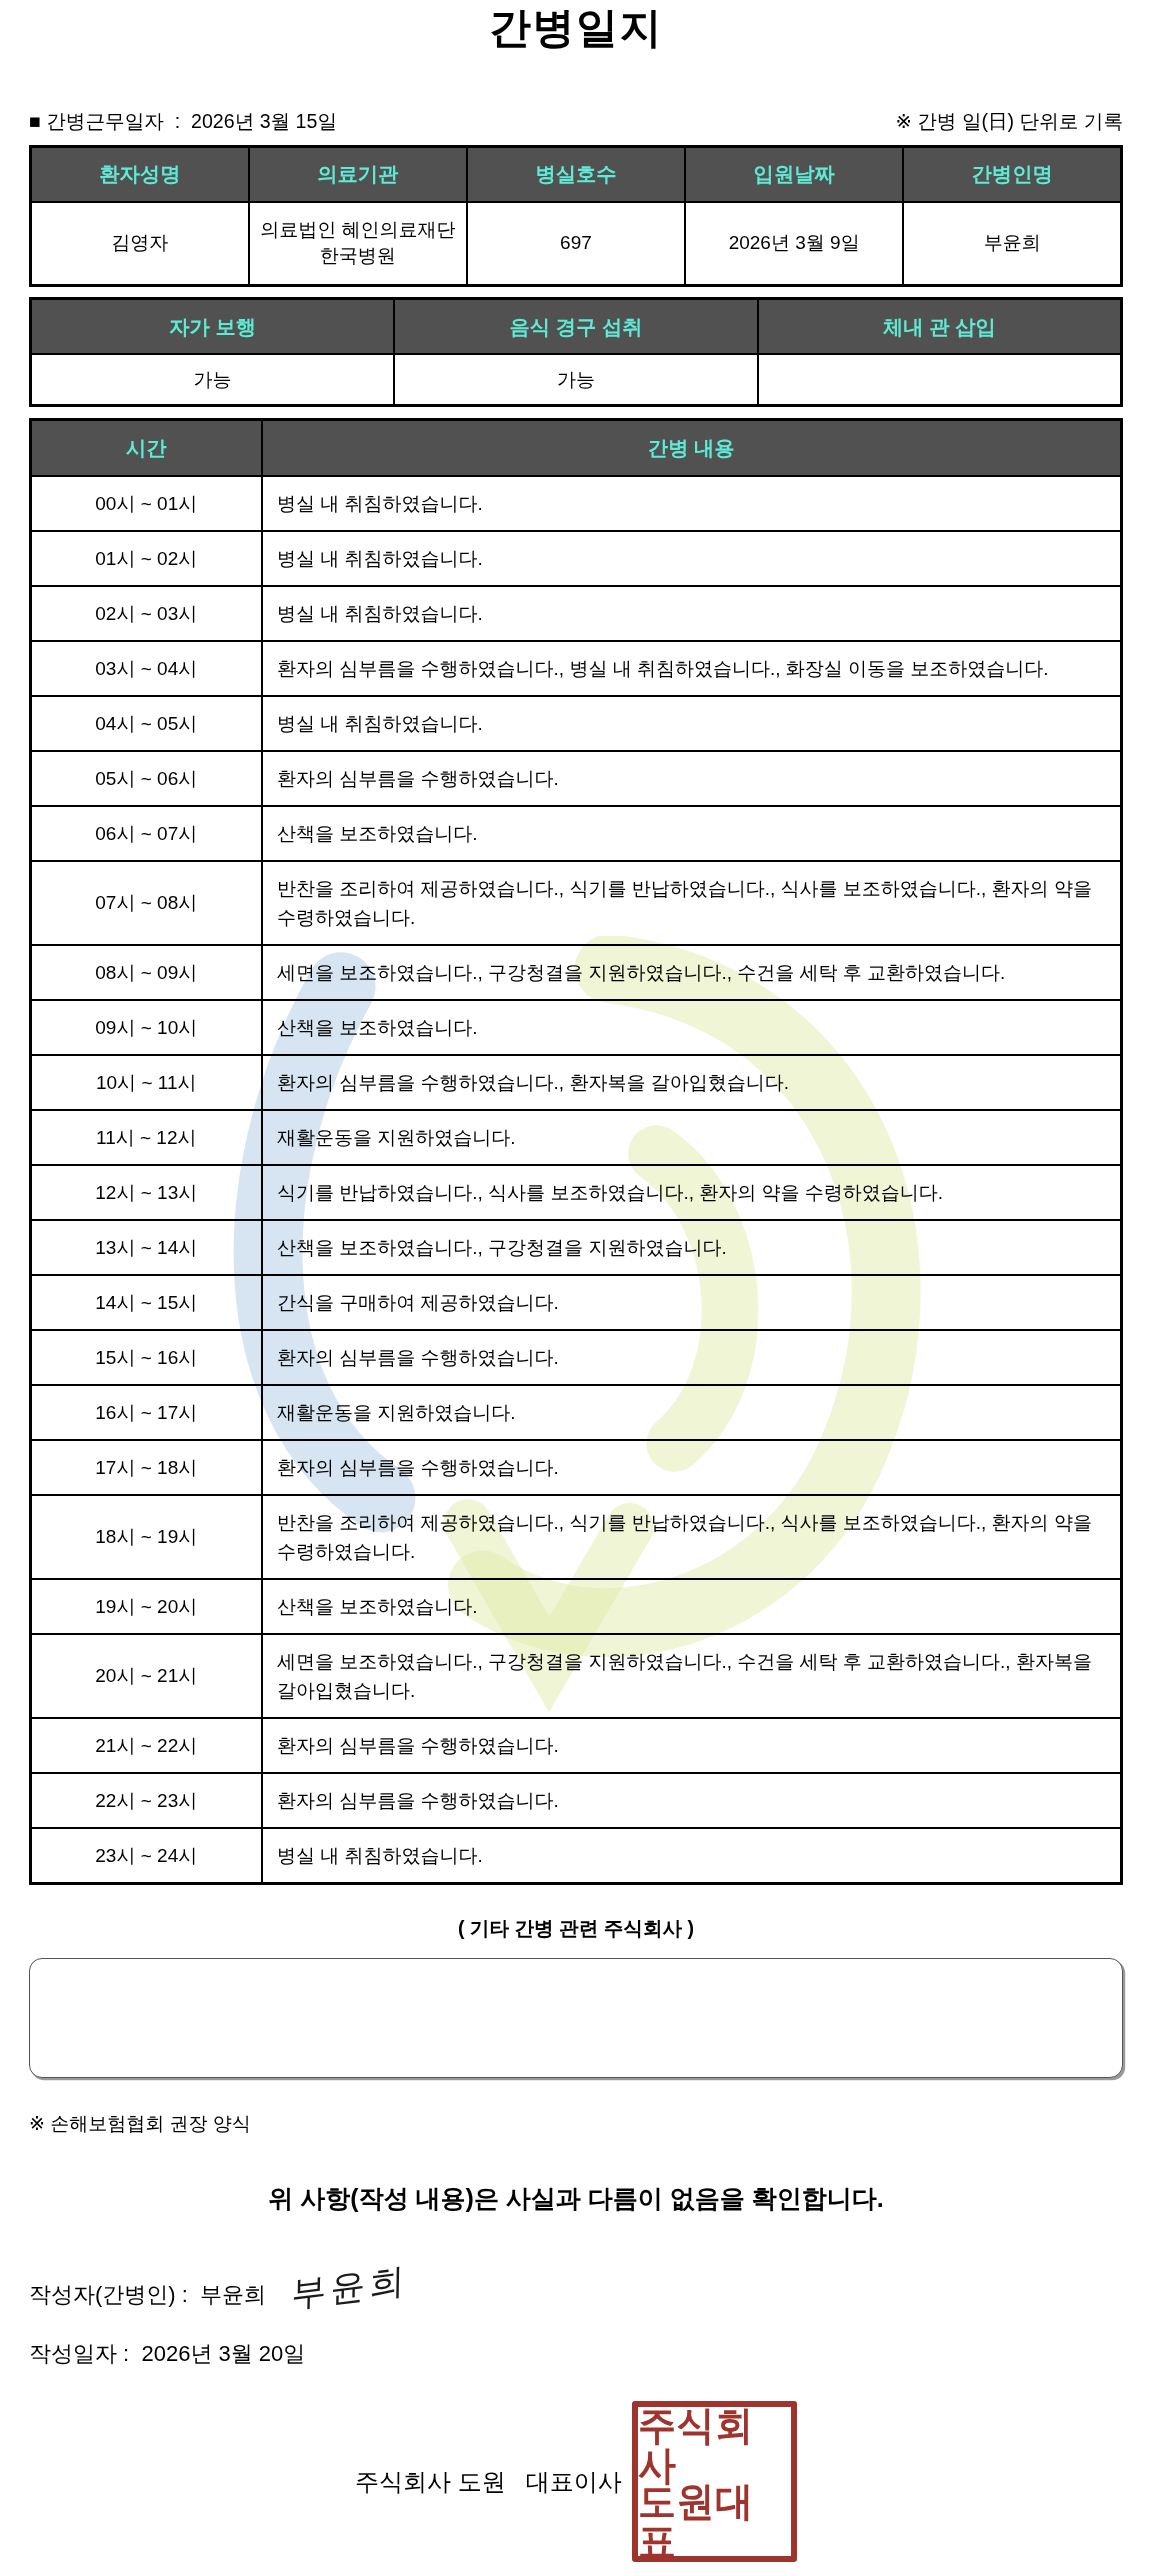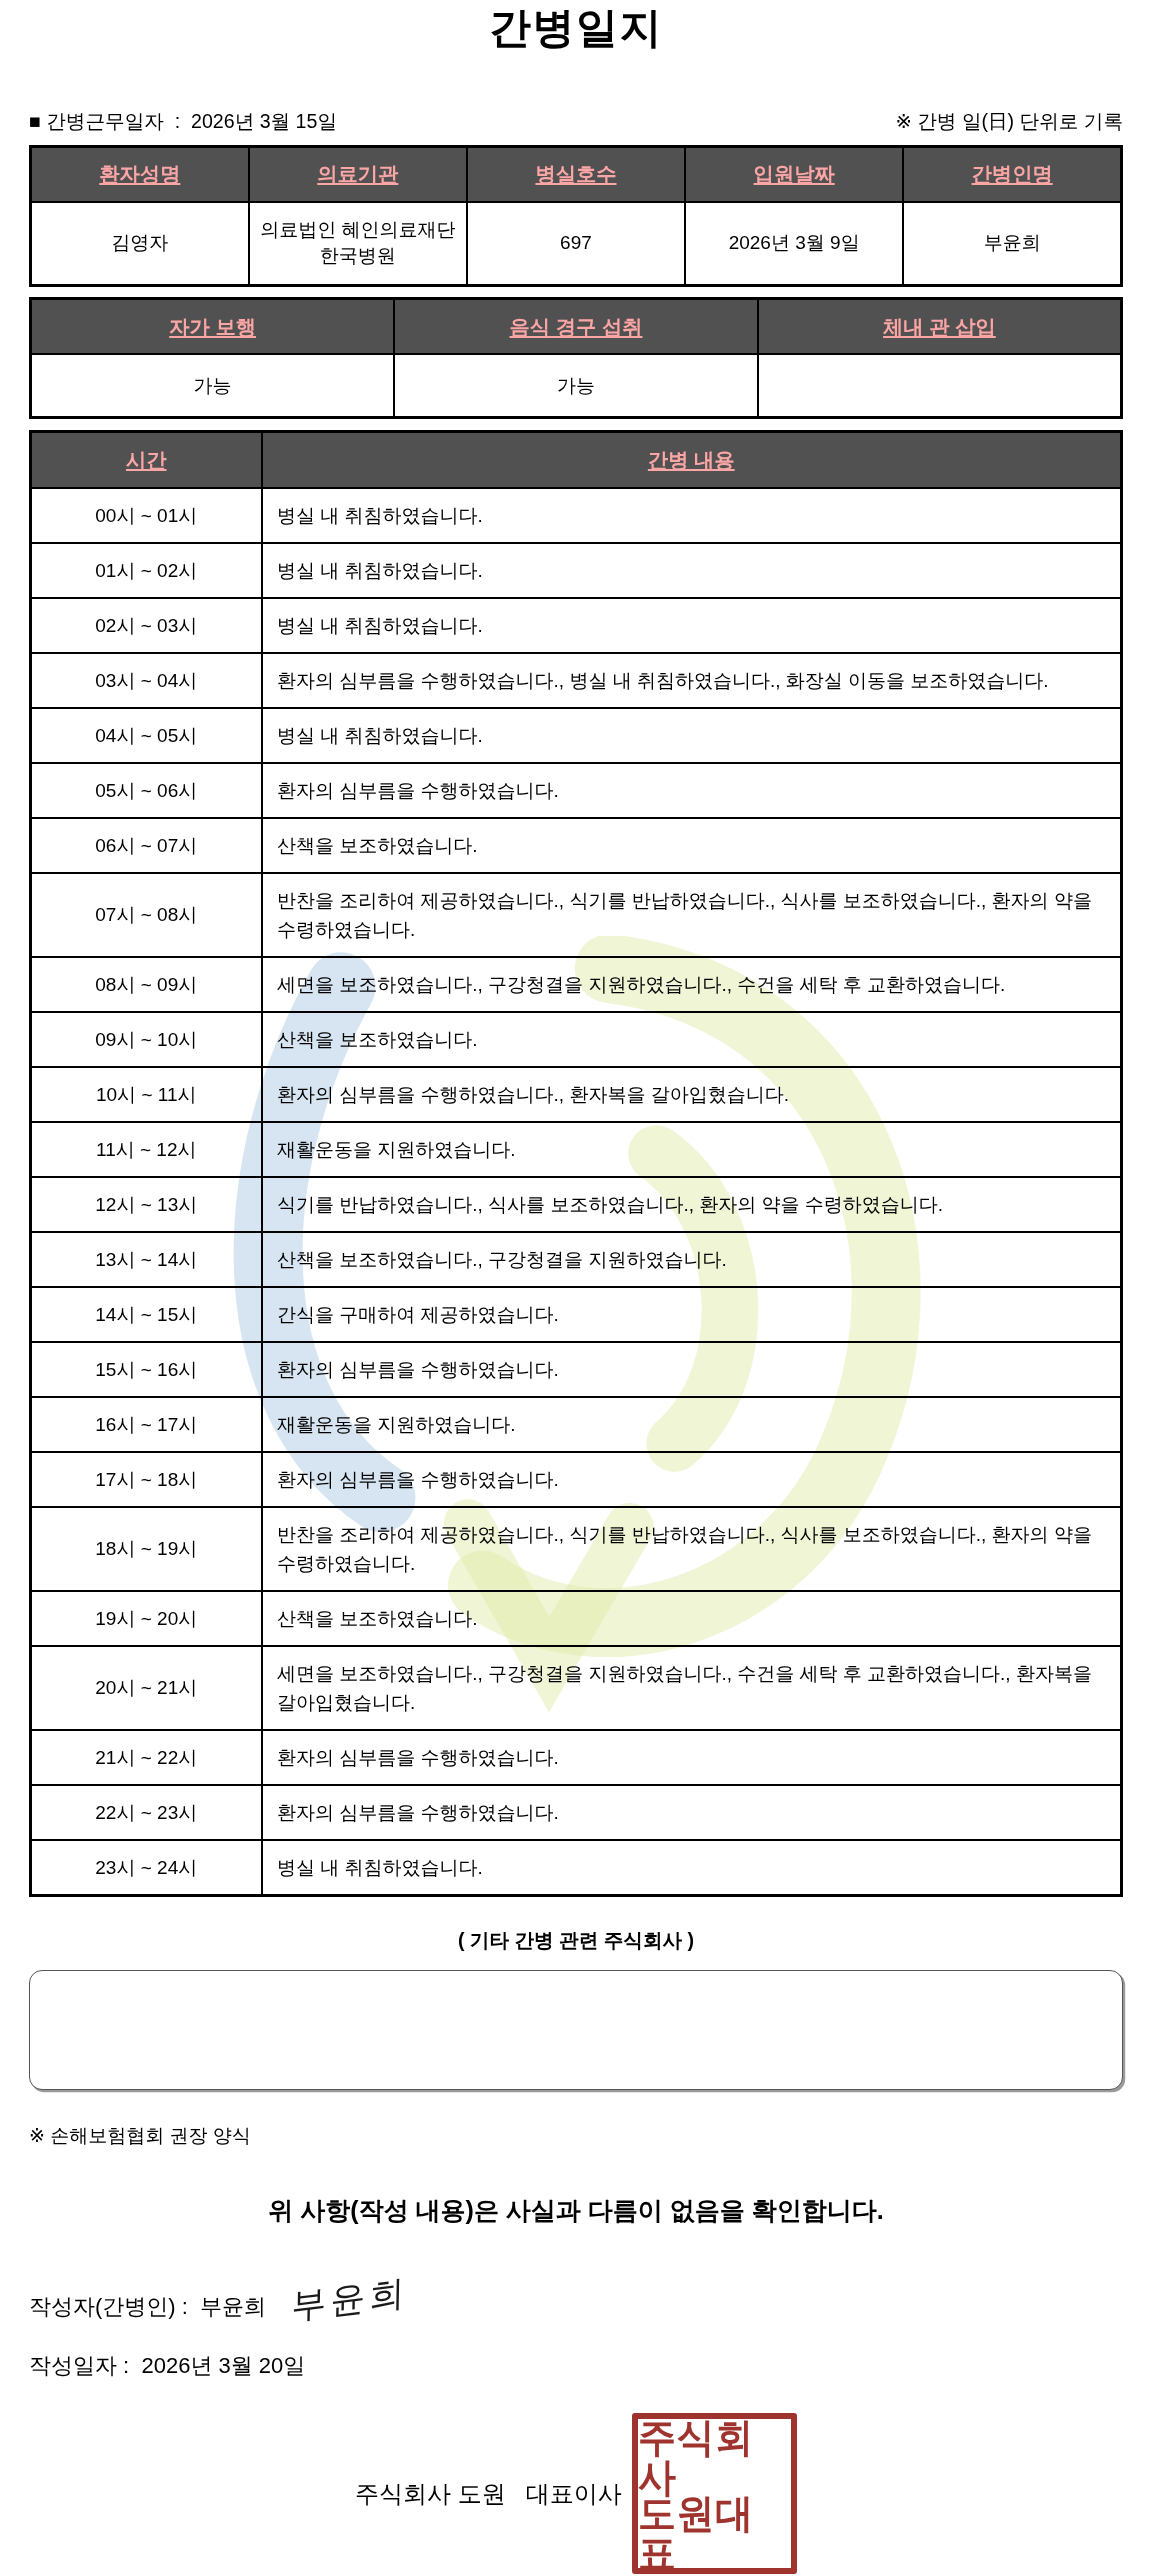--- a/index.html
+++ b/index.html
@@ -22,29 +22,29 @@
   .meta-row {
     display:flex; justify-content:space-between; 
     margin-top:52px; font-size:19.6px;
   }
   .meta-left, .meta-right { white-space:pre; }
 
   table { width:100%; border-collapse:collapse; table-layout:fixed; }
   .tbl { margin-top:10.2px; border:3.6px solid #000; }
   .tbl th, .tbl td { border:2.9px solid #000; }
   .tbl th {
-    background:#515151; color:#fca5a5; font-weight:bold; font-size:20.3px;
-    text-align:center; height:55px;text-decoration:underline;
+    background:#515151; color:#5eead4; font-weight:bold; font-size:20.3px;
+    text-align:center; height:55px;
   }
   .tbl td {
     font-size:19px; text-align:center; vertical-align:middle;
     background:transparent; padding:7.3px 10.2px;
   }
   .patient-tbl td { height:84px; }
-  .cond-tbl td { height:64px; }
+  .cond-tbl td { height:52px; }
 
   .care-tbl th { height:57px; }
   .care-tbl col.time-col { width:231px; }
   .care-tbl td { height:55px; }
   .care-tbl td.time-cell { white-space:nowrap; }
   .care-tbl td.content-cell { text-align:left; padding:11.6px 14.5px; line-height:1.55; }
 
   .notes-title {
     text-align:center; font-weight:bold; font-size:19.6px; margin-top:30.5px;
   }

